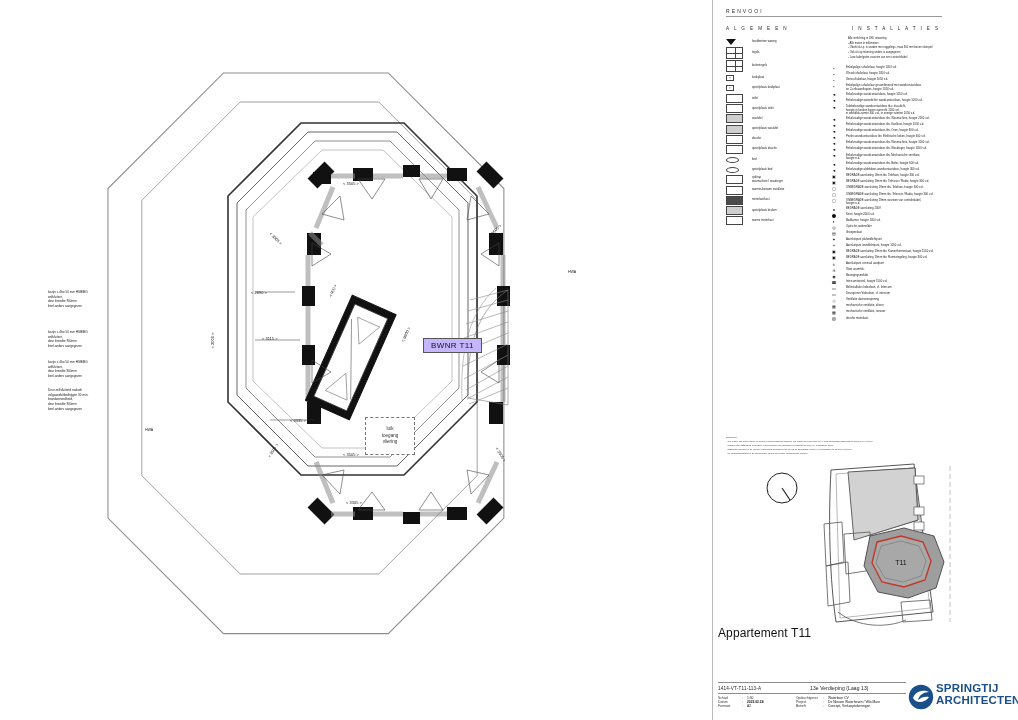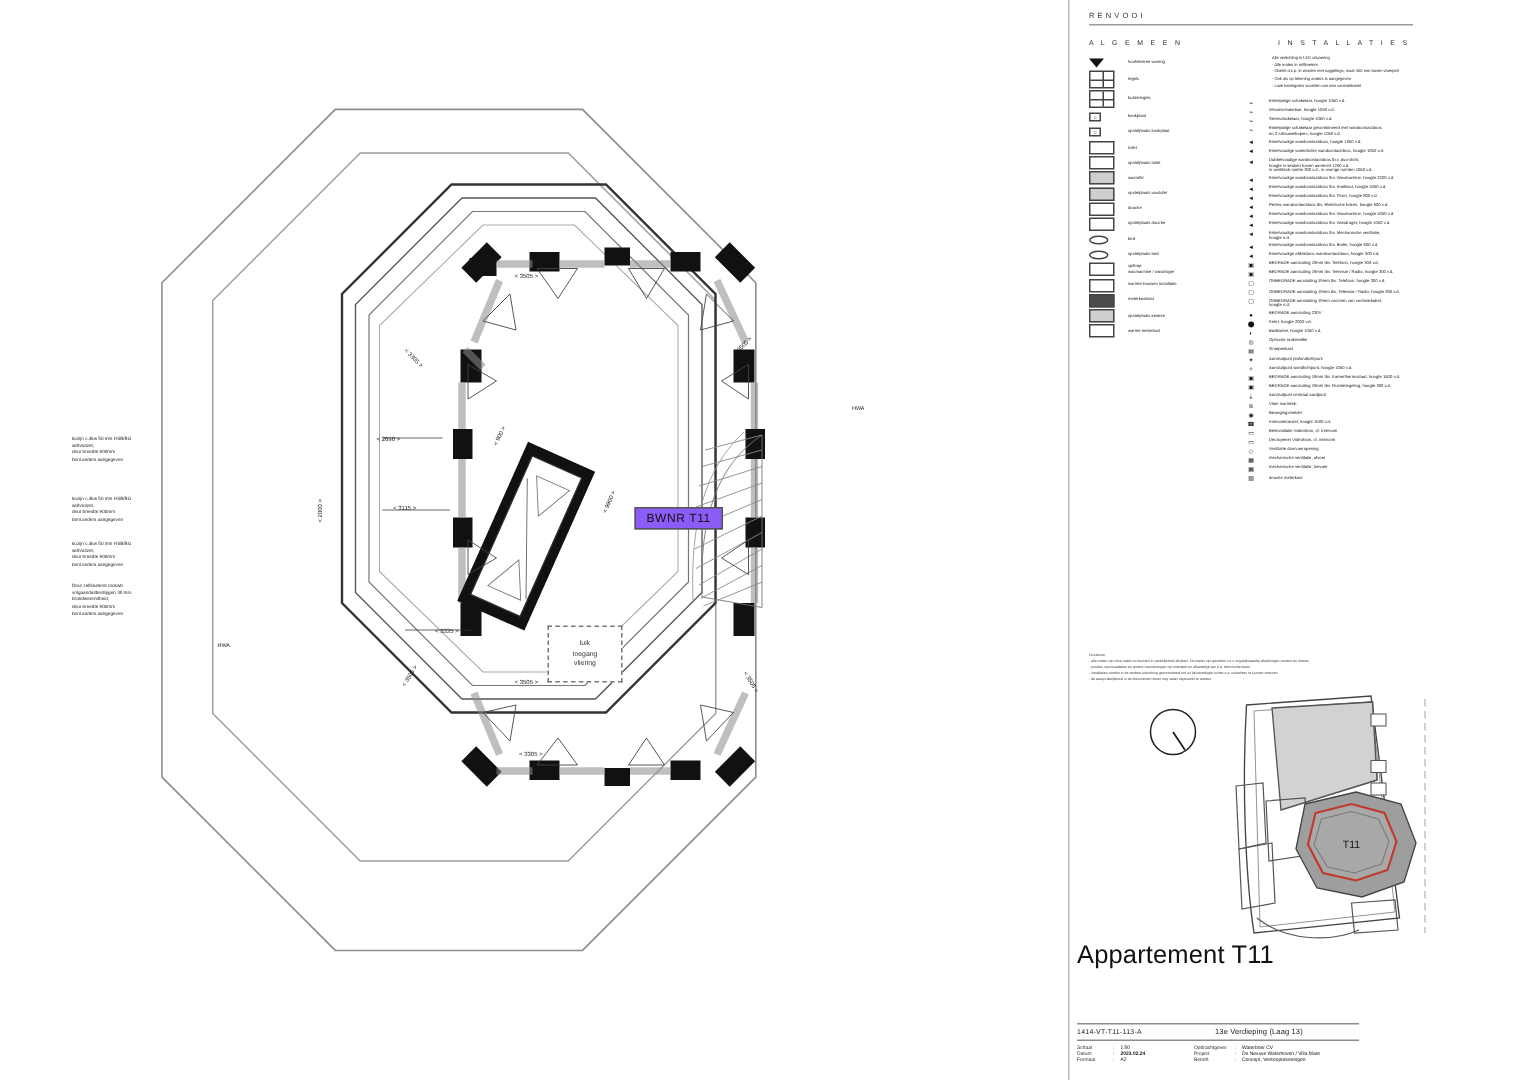--- a/index.html
+++ b/index.html
@@ -25,21 +25,21 @@
 
   
   #plan-area {
     position: absolute; left: 0; top: 0; width: 712px; height: 720px;
   }
   #plan-svg { position: absolute; left: 0; top: 0; }
 
   .plan-label-box {
     position: absolute;
     border: 1px solid #555;
-    background: #8b5cf6;
+    background: #c4b5fd;
     font-size: 8px;
     color: #111;
     padding: 2px 7px;
     letter-spacing: .4px;
     white-space: nowrap;
   }
   .hatch-box {
     position: absolute;
     border: 1px dashed #777;
     background: #fff;
@@ -135,21 +135,21 @@
     font-size: 2.35px; line-height: 1.7; color: #3a3a3a;
     white-space: pre-line;
   }
 
   
   #keyplan { position:absolute; left:718px; top:462px; width:300px; height:170px; }
 
   
   #title-wrap { position:absolute; left:718px; top:626px; width:300px;}
   .t-main {
-    font-size: 17px; color:#111; letter-spacing:.1px; line-height:1.32;
+    font-size: 12px; color:#111; letter-spacing:.1px; line-height:1.32;
   }
   #titleblock {
     position:absolute; left:718px; top:682px; width:296px; height:34px;
     font-size:3.4px; color:#1a1a1a;
   }
   .tb-rule { border-top:.7px solid #8d8d8d; width:188px; }
   .tb-top { display:flex; align-items:baseline; padding:1.5px 0 2px 0; }
   .tb-code { font-size:4.6px; letter-spacing:.2px; width:92px;}
   .tb-layer { font-size:5px; letter-spacing:.1px;}
   .tb-grid { display:flex; }
@@ -719,14 +719,24 @@
           </div>
           <div class="tb-col">
             <span class="tb-k2">Betreft</span>
             <span class="tb-c">:</span>
             <span class="tb-v2">Concept, Verkooptekeningen</span>
           </div>
         </div>
     </div>
   </div>
 
+  <div id="logo">
+    <svg width="26" height="26" viewBox="0 0 26 26" style="position:absolute;left:0;top:2px;">
+      <circle cx="13" cy="13" r="12.2" fill="#1a4f8a"></circle>
+      <path d="M5,14 C7,7 16,5 21,8 C16,8 11,11 10,16 C13,13 18,12 21,13 C17,19 8,20 5,14 Z" fill="#ffffff"></path>
+    </svg>
+    <div class="logo-text">
+      <div class="logo-l1">SPRINGTIJ</div>
+      <div class="logo-l2">ARCHITECTEN</div>
+    </div>
+  </div>
 
 </div>
 
 </body></html>

